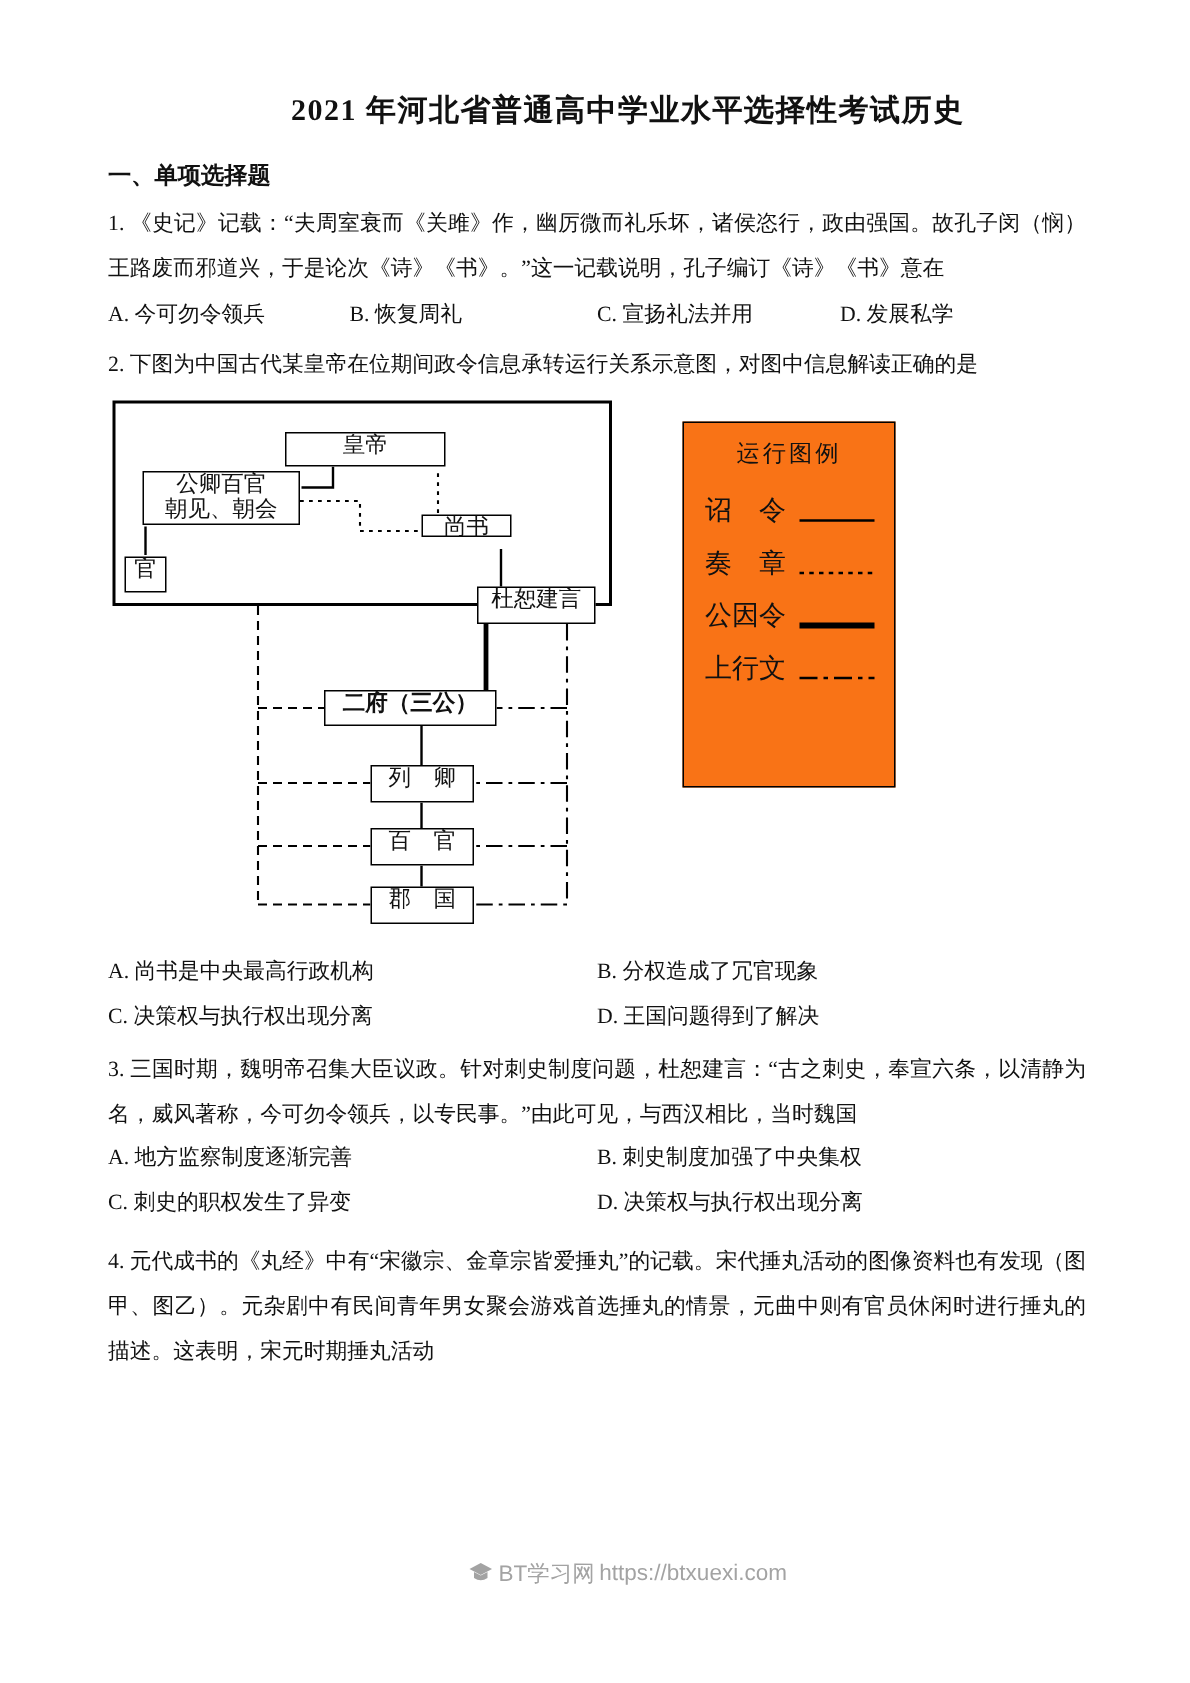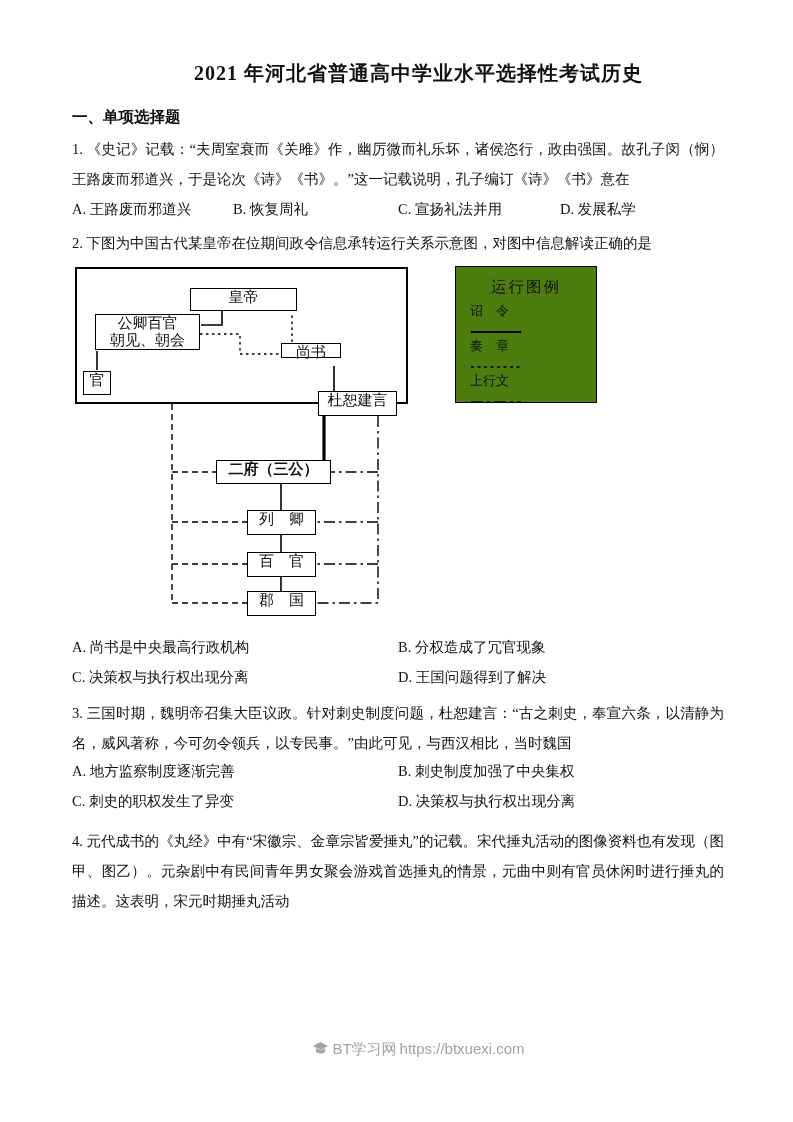--- a/index.html
+++ b/index.html
@@ -36,45 +36,45 @@
   .outer-rect{
     position:absolute;left:3px;top:5px;width:333px;height:137px;
     border:2.5px solid #000;box-sizing:border-box;
   }
   .dbox{
     position:absolute;border:1.6px solid #000;background:#fff;box-sizing:border-box;
     display:flex;flex-direction:column;align-items:center;
     font-size:15px;line-height:17px;text-align:center;white-space:nowrap;
   }
   .legend{
-    position:absolute;left:383px;top:4px;width:142px;height:137px;
-    border:1.6px solid #000;box-sizing:border-box;background:#4d7c0f;
+    position:absolute;left:383px;top:19px;width:142px;height:244px;
+    border:1.6px solid #000;box-sizing:border-box;background:#f97316;
   }
   .legend-title{margin:10px 0 4px 0;text-align:center;font-size:15.5px;letter-spacing:2px;}
   .legend-item{
-    display:flex;align-items:flex-start;justify-content:space-between;
-    height:35px;padding:0 12px 0 14px;font-size:13px;flex-direction:column;
+    display:flex;align-items:flex-end;justify-content:space-between;
+    height:35px;padding:0 12px 0 14px;font-size:18px;
   }
   .footer{
     position:absolute;top:1040px;left:0;width:100%;
     display:flex;align-items:flex-start;justify-content:center;gap:3px;
     color:#a3a3a3;font-size:15px;font-family:"Liberation Sans","DejaVu Sans",sans-serif;
   }
 </style>
 </head>
 <body>
 
 <div class="page">
 
   <h1 class="exam-title">2021 年河北省普通高中学业水平选择性考试历史</h1>
   <h2 class="section-heading">一、单项选择题</h2>
 
   <p class="stem" id="q1-stem">1. 《史记》记载：“夫周室衰而《关雎》作，幽厉微而礼乐坏，诸侯恣行，政由强国。故孔子闵（悯）王路废而邪道兴，于是论次《诗》《书》。”这一记载说明，孔子编订《诗》《书》意在</p>
   <div class="options-row" id="q1-options">
-    <span style="left:0">A.  王路废而邪道兴</span>
+    <span style="left:0">A.  今可勿令领兵</span>
     <span style="left:161px">B.  恢复周礼</span>
     <span style="left:326px">C.  宣扬礼法并用</span>
     <span style="left:488px">D.  发展私学</span>
   </div>
 
   <p class="stem" id="q2-stem">2. 下图为中国古代某皇帝在位期间政令信息承转运行关系示意图，对图中信息解读正确的是</p>
 
   <div class="diagram">
     <svg class="lines" width="540" height="362" viewBox="0 0 540 362">
 
@@ -159,20 +159,26 @@
           <line x1="1" y1="5" x2="51" y2="5" stroke="#000" stroke-width="1.8"></line>
         </svg>
       </div>
       <div class="legend-item">
         <span>奏　章</span>
         <svg width="52" height="10">
           <line x1="1" y1="5" x2="51" y2="5" stroke="#000" stroke-width="1.6" stroke-dasharray="3,3.5"></line>
         </svg>
       </div>
       <div class="legend-item">
+        <span>公因令</span>
+        <svg width="52" height="10">
+          <line x1="1" y1="5" x2="51" y2="5" stroke="#000" stroke-width="4"></line>
+        </svg>
+      </div>
+      <div class="legend-item">
         <span>上行文</span>
         <svg width="52" height="10">
           <line x1="1" y1="5" x2="51" y2="5" stroke="#000" stroke-width="1.6" stroke-dasharray="12,4,3,4"></line>
         </svg>
       </div>
     </div>
   </div>
 
   <div class="options-row" id="q2-options-1">
     <span style="left:0">A.  尚书是中央最高行政机构</span>

